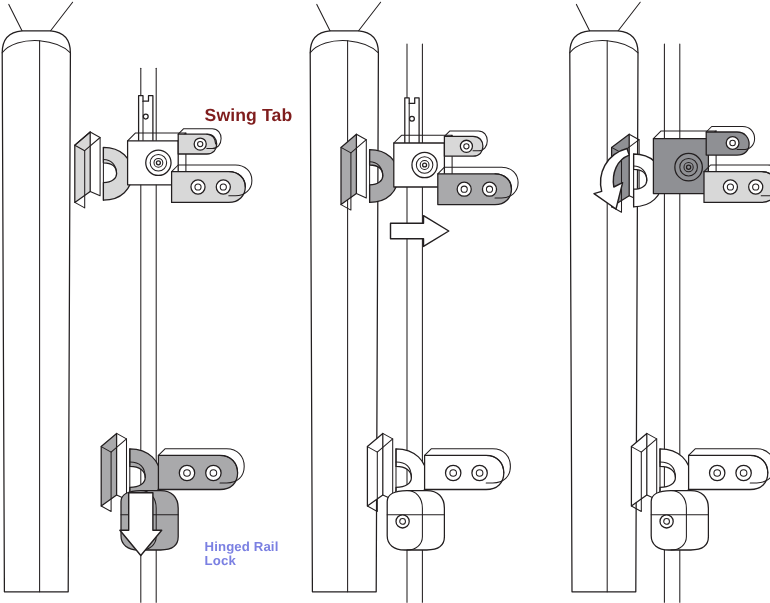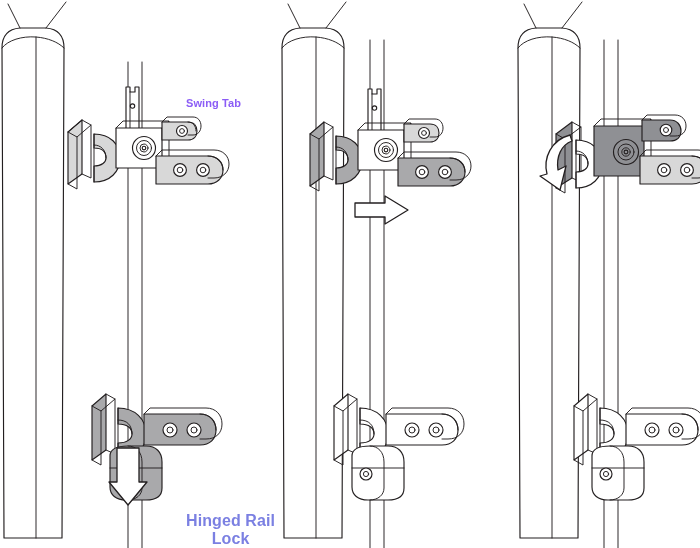--- a/index.html
+++ b/index.html
@@ -15,28 +15,27 @@
 
   .label{
     position:absolute;
     font-weight:bold;
     letter-spacing:.1px;
     white-space:pre;
     line-height:1.12;
   }
   #lbl-swing{
     left:186px;top:97px;
-    font-size:11px;
-    color:#8b5cf6;
+    font-size:16px;
+    color:#7f1d1d;
   }
   #lbl-hinged{
-    left:186px;top:512px;
-    font-size:16px;
+    left:186px;top:491px;
+    font-size:12px;
     color:#7b80e2;
-    text-align:center;
   }
   #overlay-note{
     position:absolute;
     left:150px;top:276px;
     width:440px;
     text-align:center;
     font-size:25.5px;
     line-height:1.20;
     color:#4a4ce3;
     font-weight:400;

